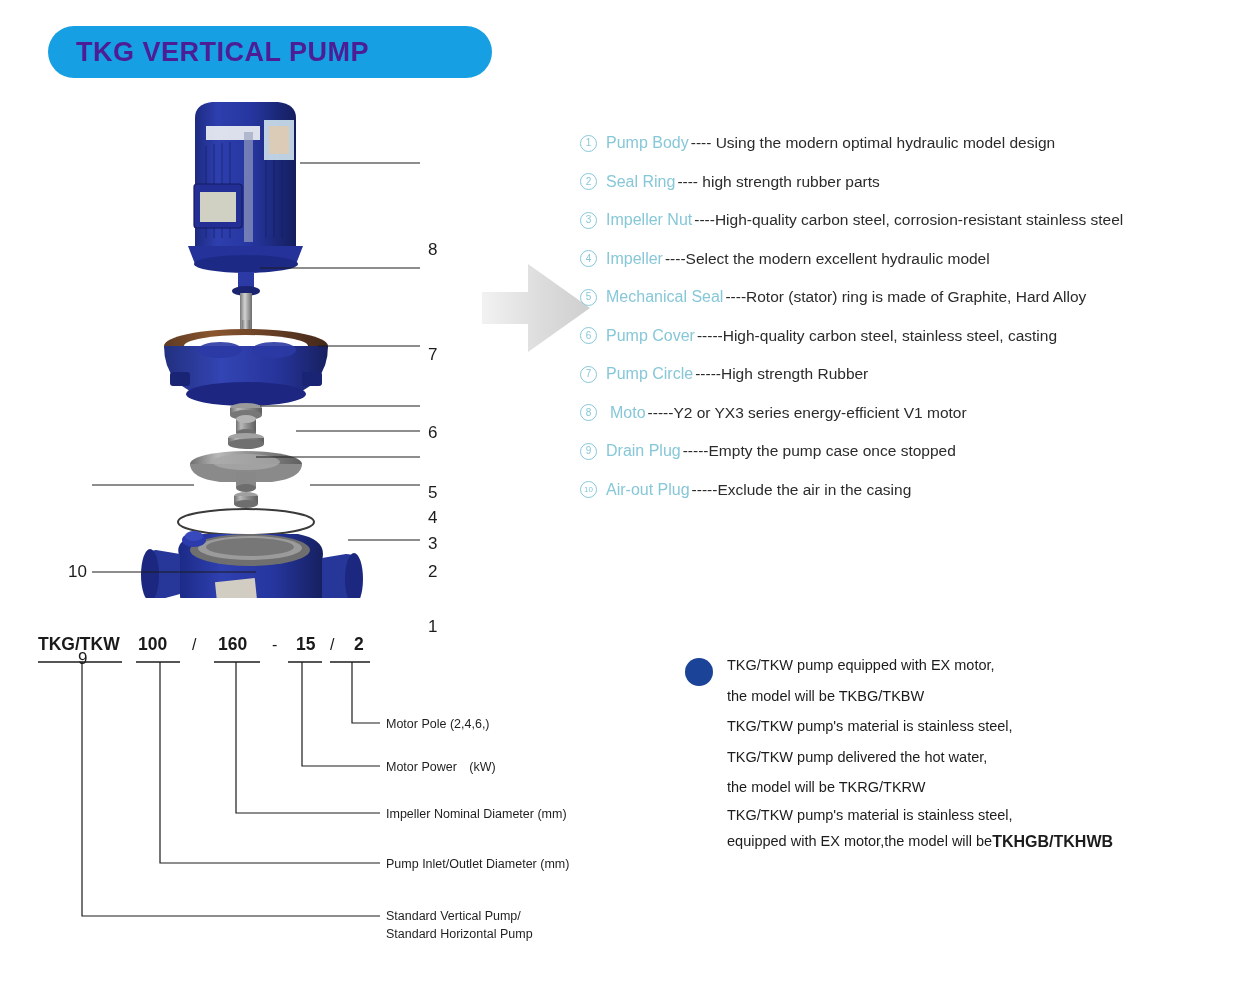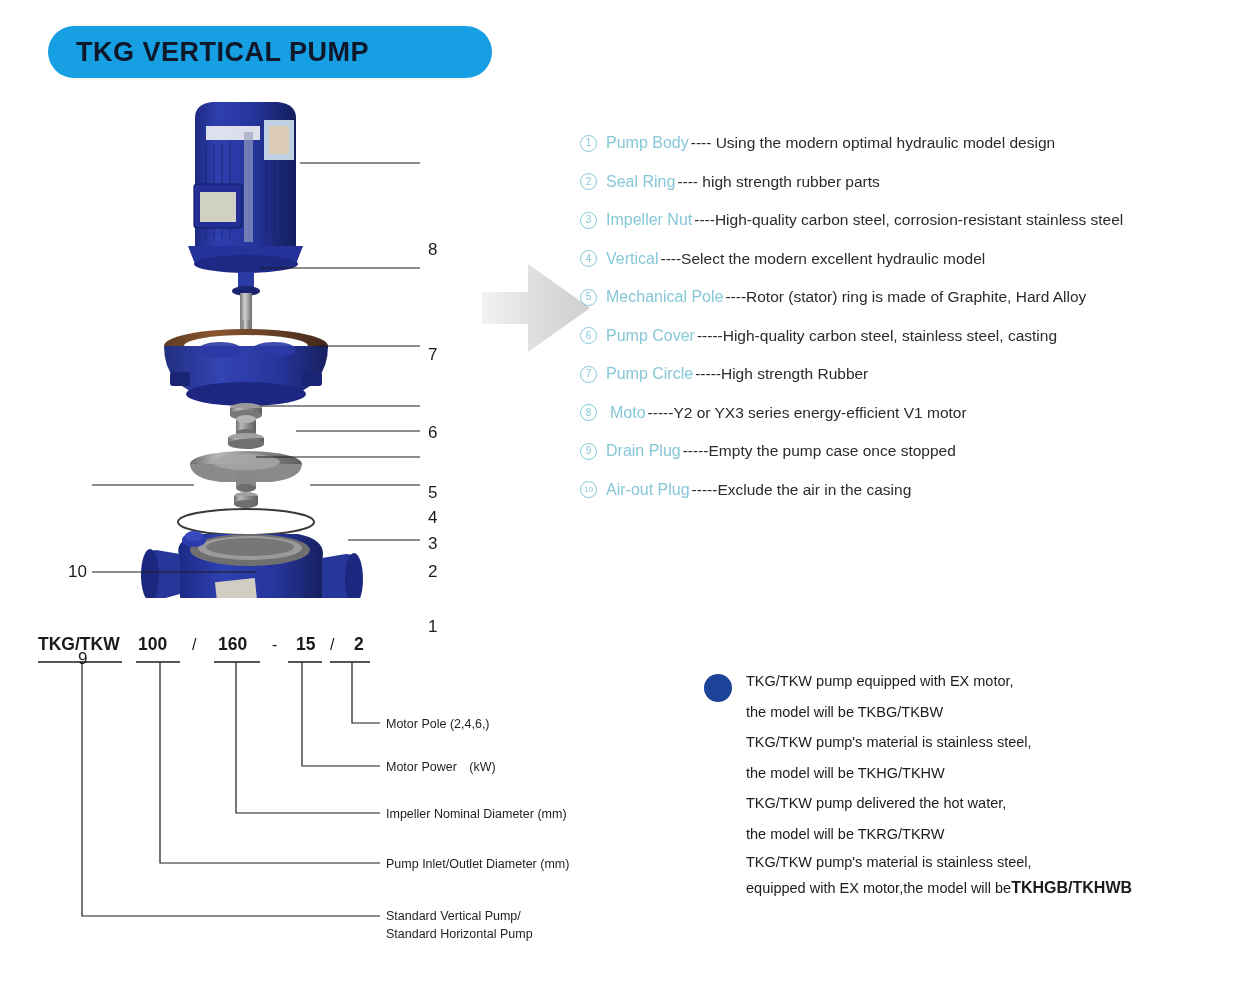--- a/index.html
+++ b/index.html
@@ -15,21 +15,21 @@
 
   
   .title-banner{
     position:absolute;left:48px;top:26px;
     width:444px;height:52px;
     background:#179fe3;
     border-radius:26px;
     display:flex;align-items:center;
   }
   .title-text{
-    color:#0f172a;
+    color:#4c1d95;
     font-size:27px;
     font-weight:bold;
     letter-spacing:0.5px;
     padding-left:28px;
     white-space:nowrap;
   }
 
   
   .diagram{position:absolute;left:60px;top:88px;width:420px;height:510px;}
   .diagram svg{display:block;}
@@ -61,21 +61,21 @@
   .part-desc{color:#2b2b2b;font-size:15.5px;}
 
   
   .modelblock{position:absolute;left:22px;top:628px;width:600px;height:330px;}
   .modelblock svg{display:block;}
   .mc-token{font-family:"Liberation Sans", sans-serif;font-size:17.5px;font-weight:bold;fill:#1a1a1a;}
   .mc-sep{font-family:"Liberation Sans", sans-serif;font-size:16px;font-weight:normal;fill:#1a1a1a;}
   .mc-label{font-family:"Liberation Sans", sans-serif;font-size:12.5px;fill:#1f1f1f;}
 
   
-  .variants{position:absolute;left:704px;top:650px;width:530px;margin-top:16px;}
+  .variants{position:absolute;left:685px;top:650px;width:530px;}
   .v-bullet{
     position:absolute;left:0px;top:8px;
     width:28px;height:28px;border-radius:50%;
     background:#1b4397;
   }
   .v-lines{margin-left:42px;}
   .v-line{
     font-size:14.5px;color:#1c1c1c;
     line-height:1;
     height:30.5px;display:flex;align-items:center;
@@ -288,26 +288,26 @@
       <span class="part-name">Seal Ring</span>
       <span class="part-desc">---- high strength rubber parts</span>
     </div>
     <div class="legend-row">
       <span class="circ-num">3</span>
       <span class="part-name">Impeller Nut</span>
       <span class="part-desc">----High-quality carbon steel, corrosion-resistant stainless steel</span>
     </div>
     <div class="legend-row">
       <span class="circ-num">4</span>
-      <span class="part-name">Vertical</span>
+      <span class="part-name">Impeller</span>
       <span class="part-desc">----Select the modern excellent hydraulic model</span>
     </div>
     <div class="legend-row">
       <span class="circ-num">5</span>
-      <span class="part-name">Mechanical Pole</span>
+      <span class="part-name">Mechanical Seal</span>
       <span class="part-desc">----Rotor (stator) ring is made of Graphite, Hard Alloy</span>
     </div>
     <div class="legend-row">
       <span class="circ-num">6</span>
       <span class="part-name">Pump Cover</span>
       <span class="part-desc">-----High-quality carbon steel, stainless steel, casting</span>
     </div>
     <div class="legend-row">
       <span class="circ-num">7</span>
       <span class="part-name">Pump Circle</span>
@@ -371,21 +371,20 @@
       <text class="mc-label" x="364" y="310">Standard  Horizontal Pump</text>
     </svg>
   </div>
 
   <div class="variants">
     <div class="v-bullet"></div>
     <div class="v-lines">
       <div class="v-line">TKG/TKW pump equipped with EX motor,</div>
       <div class="v-line">the model will be TKBG/TKBW</div>
       <div class="v-line">TKG/TKW pump's material is stainless steel,</div>
-      <div class="v-line">the model will be TKHG/TKHW</div>
       <div class="v-line">TKG/TKW pump delivered the hot water,</div>
       <div class="v-line">the model will be TKRG/TKRW</div>
       <div class="v-line tight">TKG/TKW pump's material is stainless steel,</div>
       <div class="v-line tight">
         <span>equipped with EX motor,the model will be </span>
         <span class="v-bold">TKHGB/TKHWB</span>
       </div>
     </div>
   </div>
 

